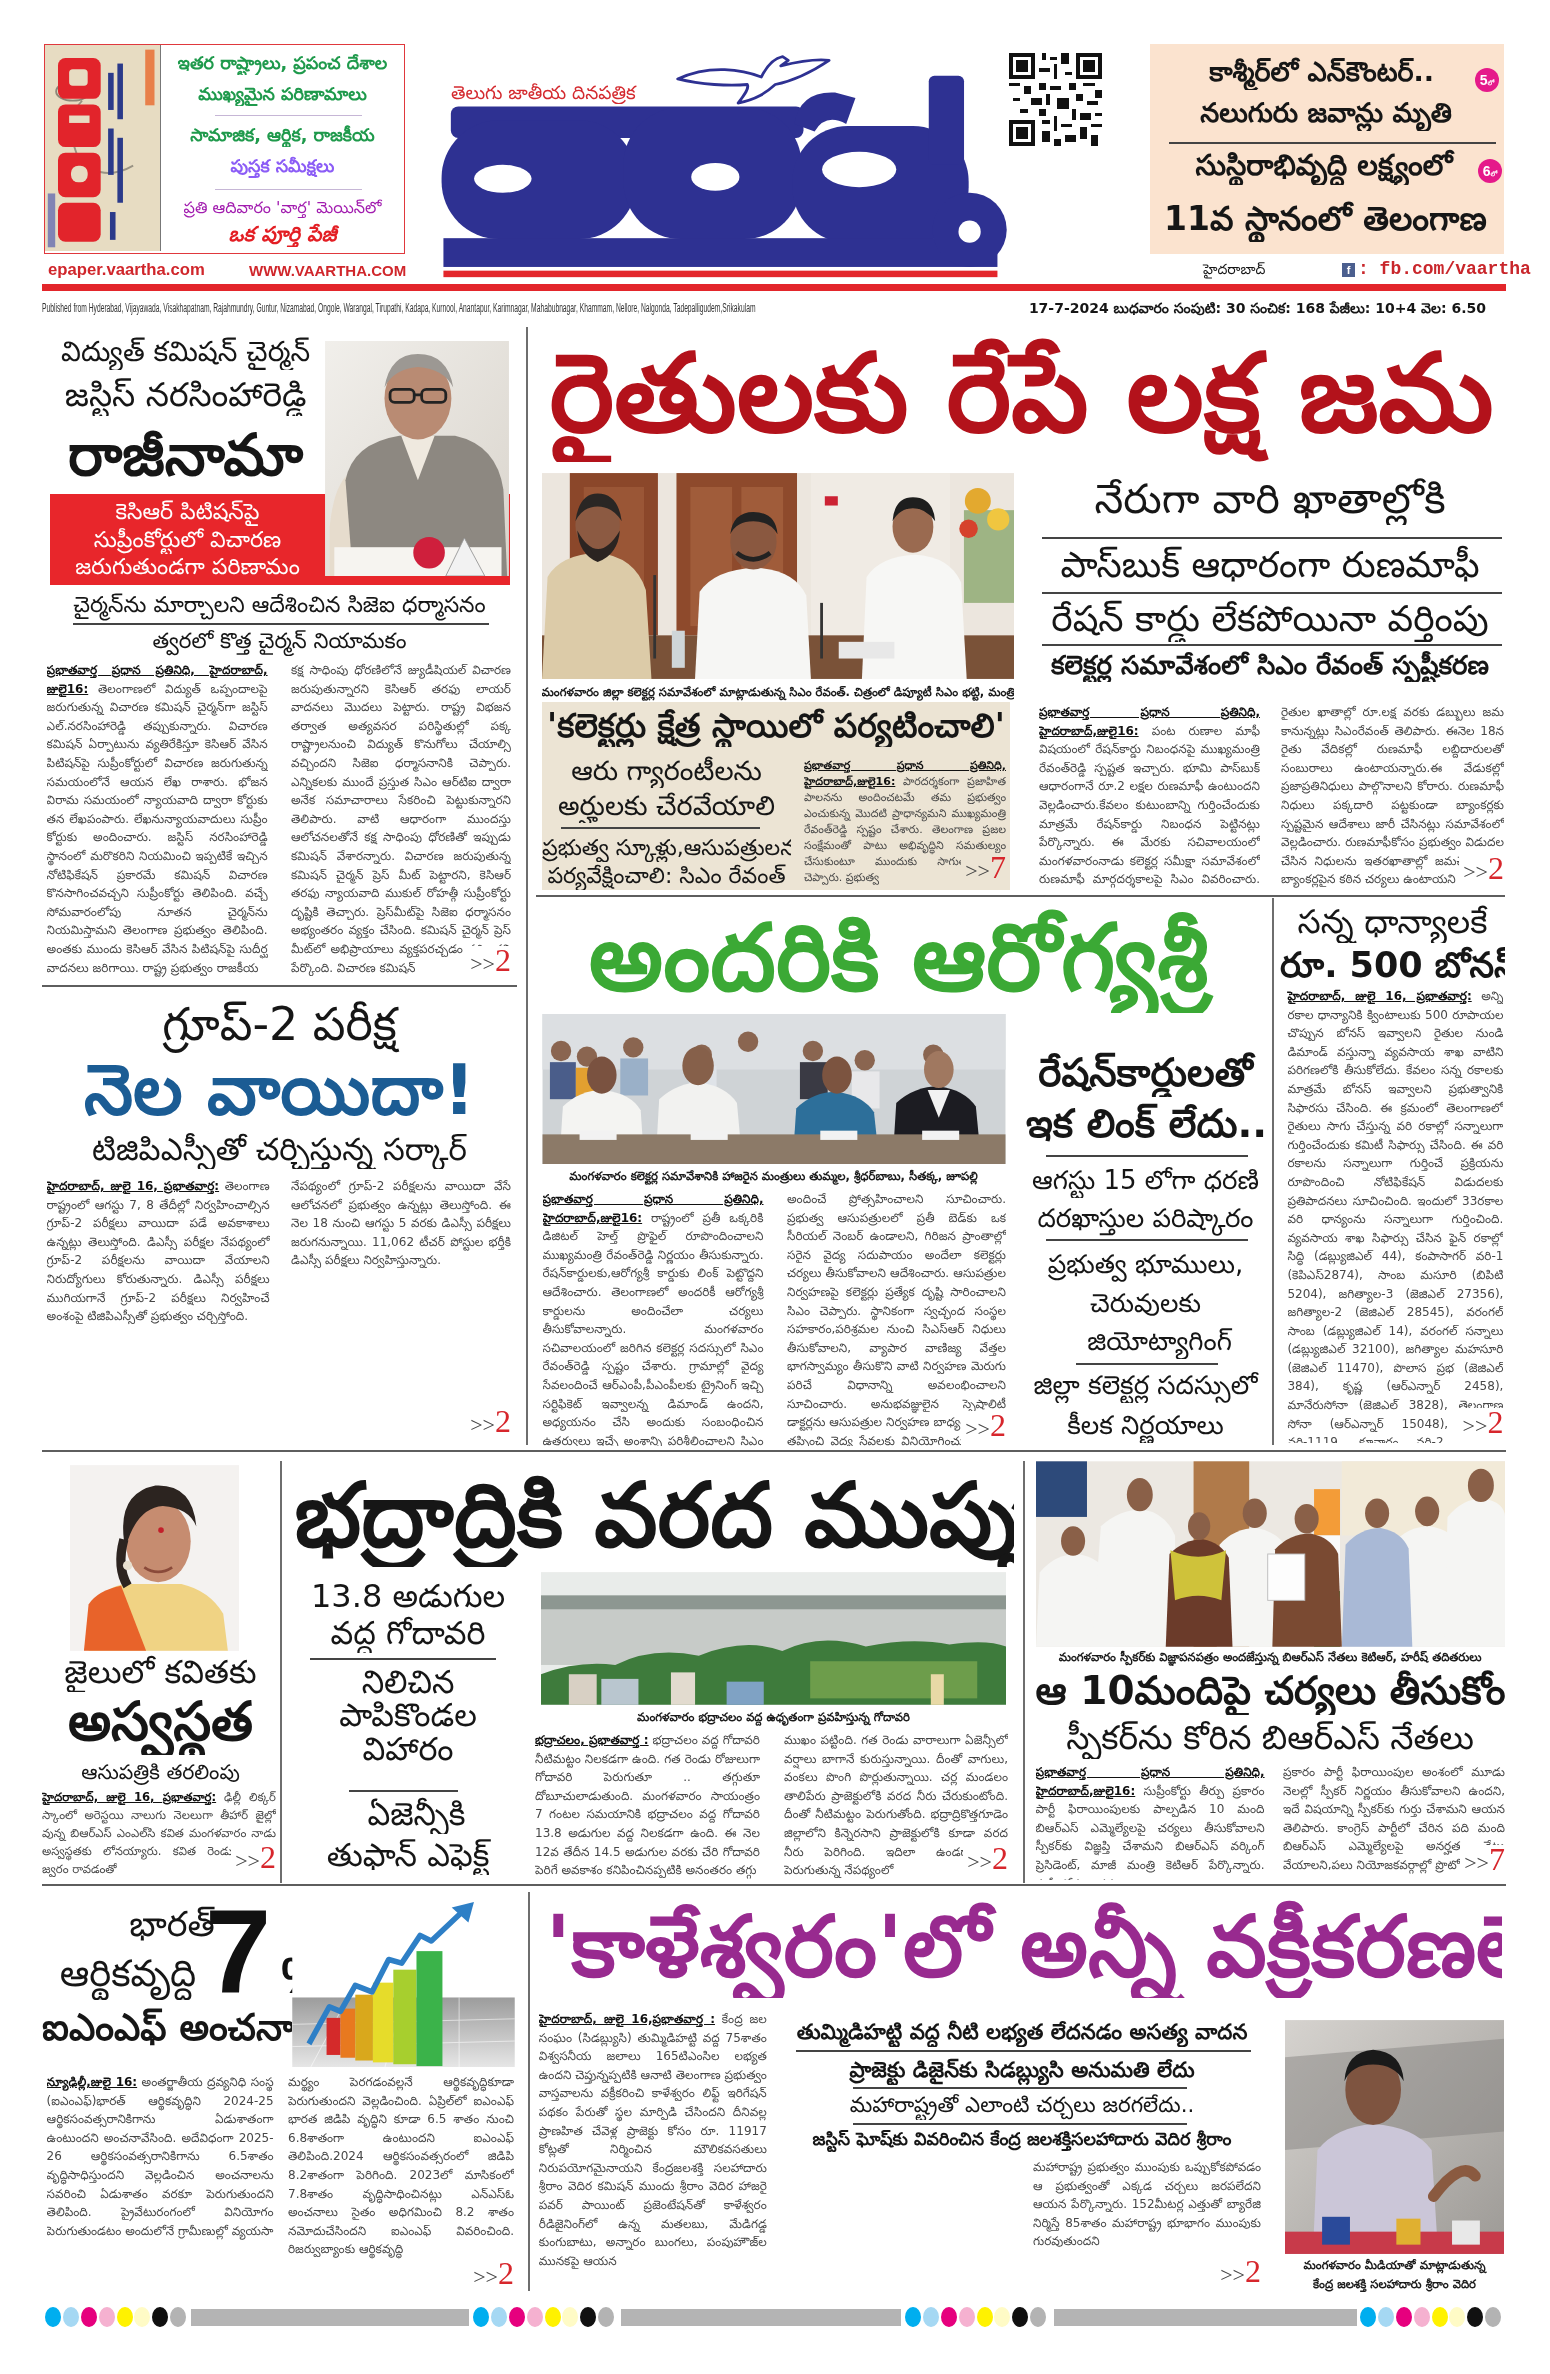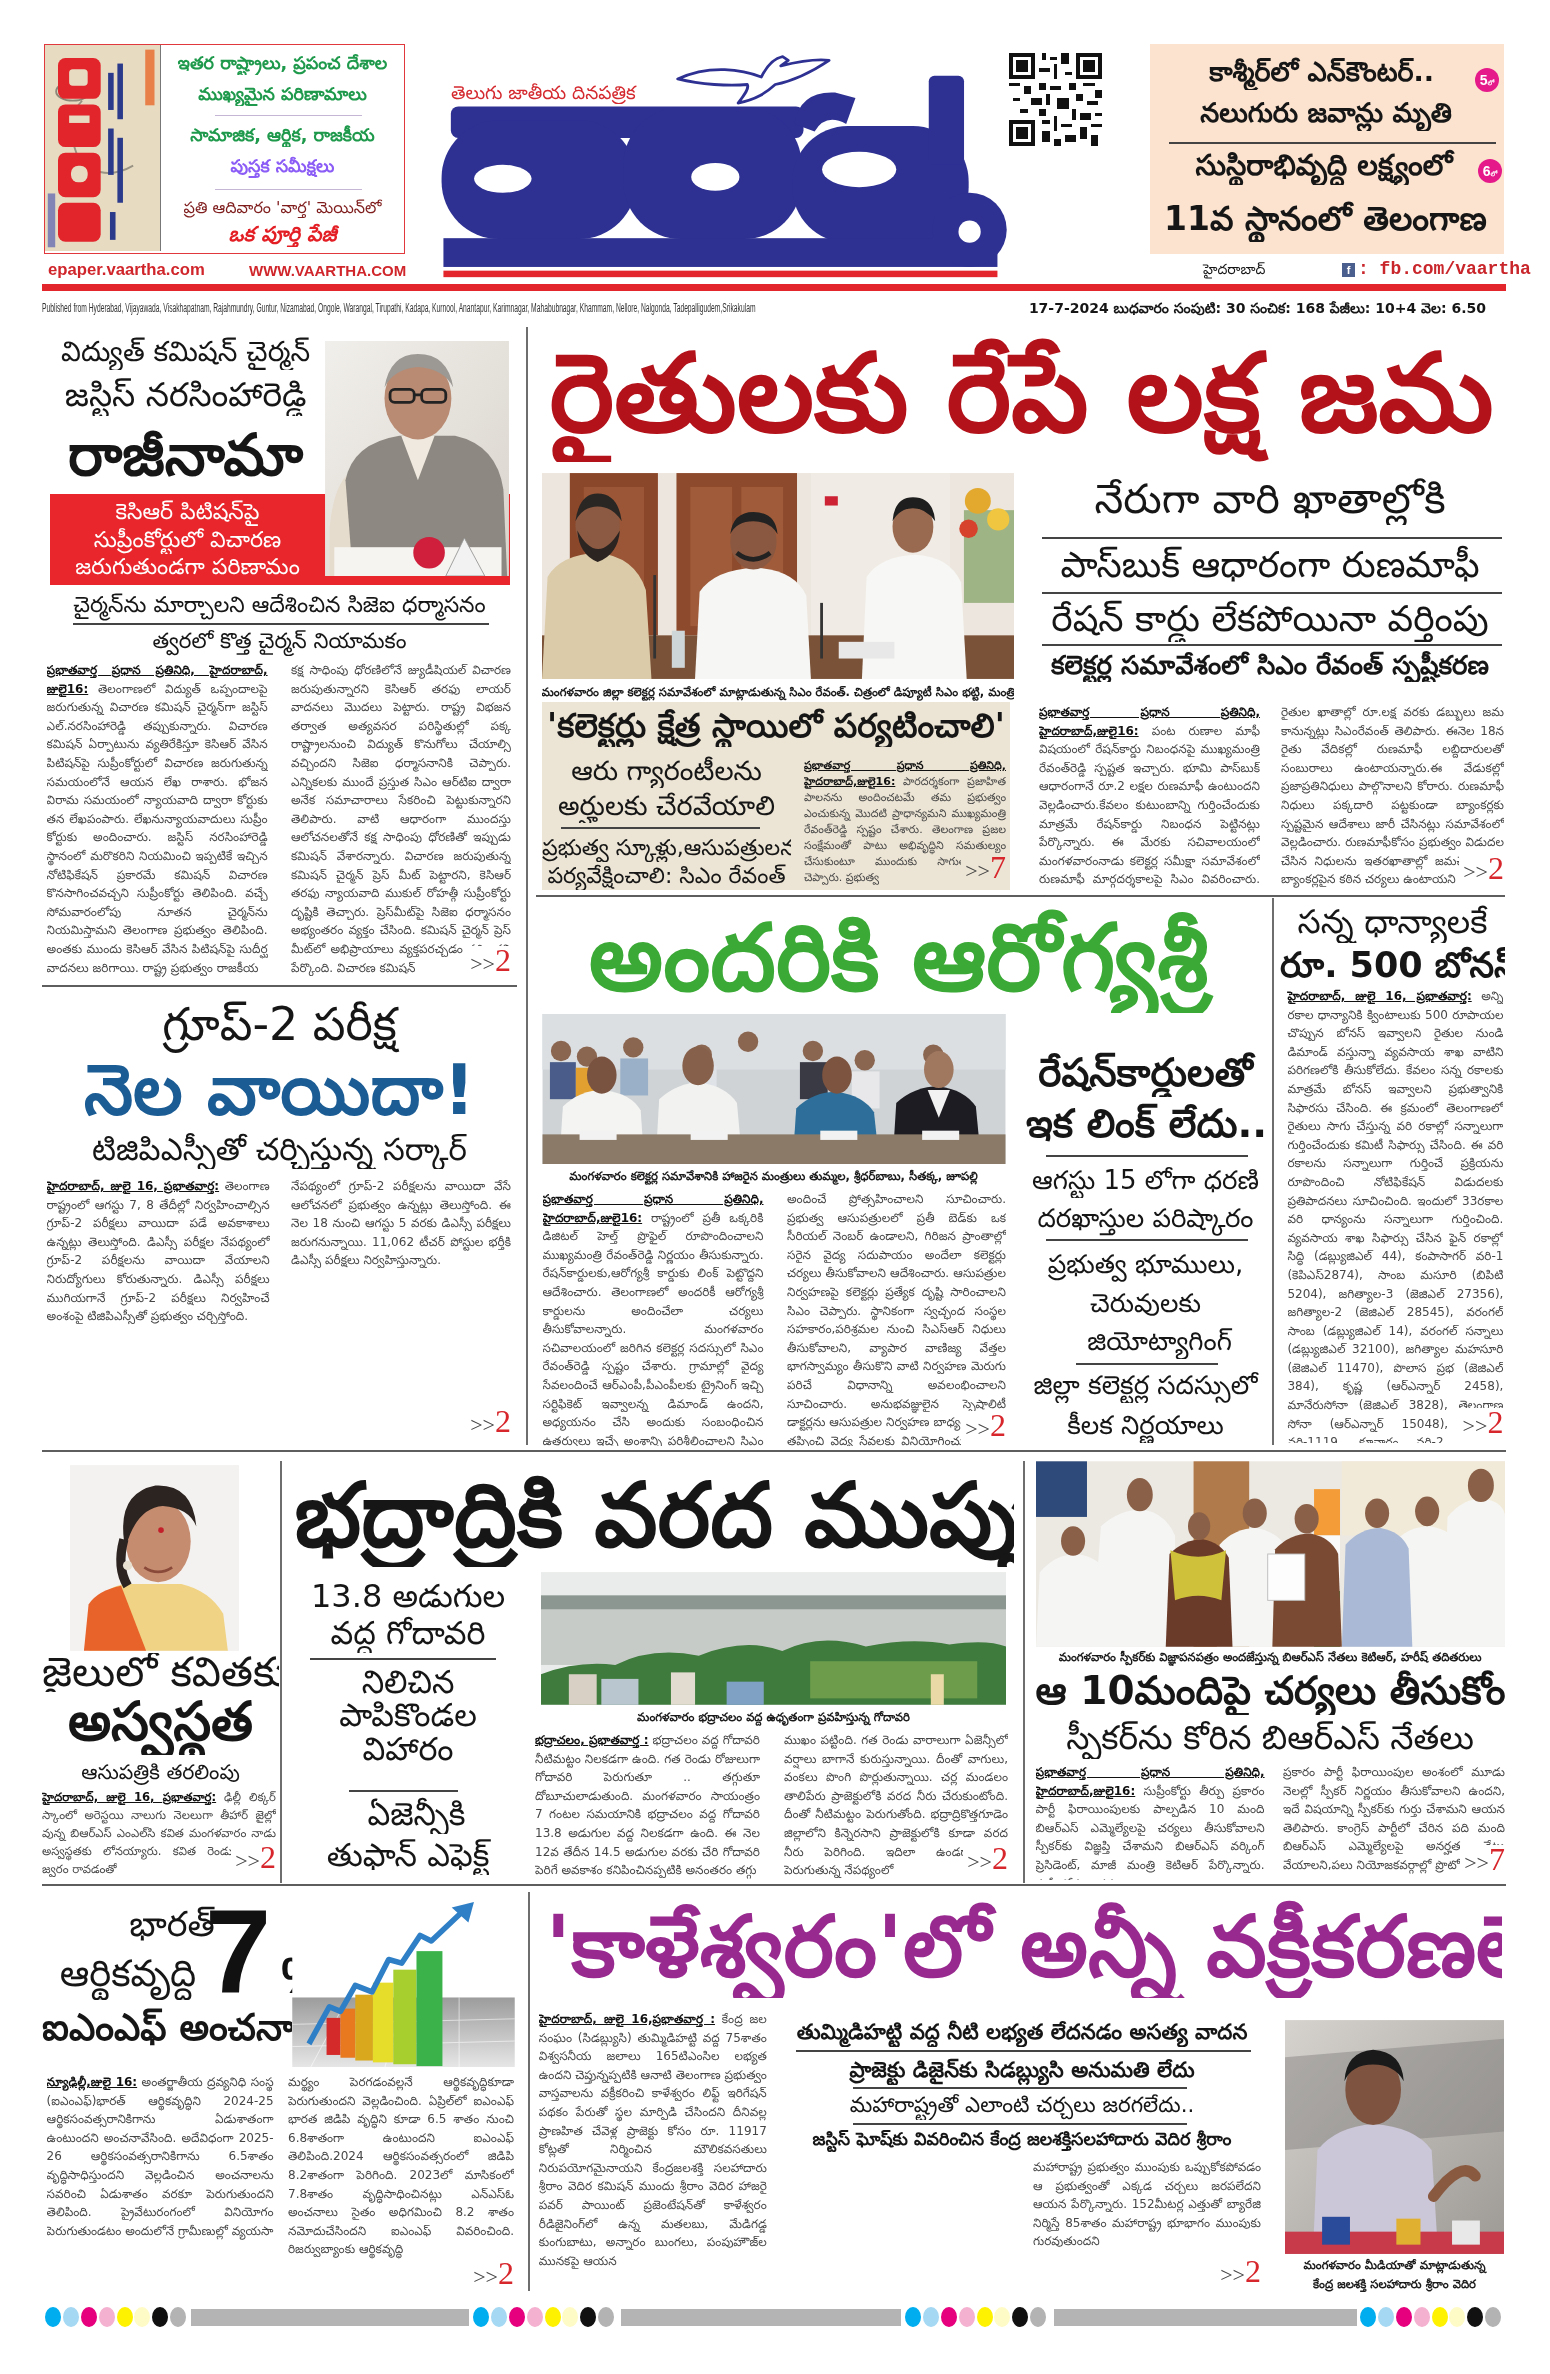--- a/index.html
+++ b/index.html
@@ -53,21 +53,21 @@
         <rect x="108" y="5" width="10" height="60" fill="#e8804a"></rect>
         <rect x="3" y="160" width="8" height="58" fill="#8184b4"></rect>
       </svg>
     </div>
     <div class="a ctr b" style="left:118px;top:5.6px;width:239px;font-size:17.6px;line-height:24px;color:#1f9a4c">ఇతర రాష్ట్రాలు, ప్రపంచ దేశాల</div>
     <div class="a ctr b" style="left:118px;top:37px;width:239px;font-size:17.6px;line-height:24px;color:#1f9a4c">ముఖ్యమైన పరిణామాలు</div>
     <div class="a" style="left:170px;top:70px;width:147px;height:0.9px;background:#c6b6d6"></div>
     <div class="a ctr b" style="left:118px;top:78px;width:239px;font-size:17.6px;line-height:24px;color:#1f9a4c">సామాజిక, ఆర్థిక, రాజకీయ</div>
     <div class="a ctr b" style="left:118px;top:109px;width:239px;font-size:17.6px;line-height:24px;color:#8b5cf6">పుస్తక సమీక్షలు</div>
     <div class="a" style="left:170px;top:144px;width:147px;height:0.9px;background:#c6b6d6"></div>
-    <div class="a ctr" style="left:118px;top:152px;width:239px;font-size:16px;line-height:22px;color:#7f1d1d">ప్రతి ఆదివారం 'వార్త' మెయిన్‌లో</div>
+    <div class="a ctr" style="left:118px;top:152px;width:239px;font-size:16px;line-height:22px;color:#a21caf">ప్రతి ఆదివారం 'వార్త' మెయిన్‌లో</div>
     <div class="a ctr b" style="left:118px;top:176px;width:239px;font-size:20.4px;line-height:26px;color:#e31e24;font-style:italic">ఒక పూర్తి పేజీ</div>
   </div>
 
   <div class="a b" style="left:48px;top:260px;font-size:16.7px;line-height:20.4px;color:#d0262b;font-family:'Liberation Sans',sans-serif">epaper.vaartha.com</div>
   <div class="a b" style="left:249px;top:262px;font-size:15px;line-height:18.6px;color:#d0262b;font-family:'Liberation Sans',sans-serif">WWW.VAARTHA.COM</div>
 
   <div class="a" style="left:451px;top:82px;width:232px;font-size:18.6px;line-height:22px;color:#d42a2f;white-space:nowrap;overflow:hidden">తెలుగు జాతీయ దినపత్రిక</div>
 
   <div class="a" style="left:673px;top:51px;width:158px;height:54px">
     <svg width="158" height="54" viewBox="0 0 170 58">
@@ -388,21 +388,21 @@
       <path d="M20,200 L25,150 Q40,130 60,128 L120,128 Q150,135 165,160 L170,200Z" fill="#f0d384"></path>
       <path d="M15,200 L20,150 Q30,135 55,130 L82,200Z" fill="#e8632a"></path>
       <ellipse cx="95" cy="82" rx="35" ry="44" fill="#c68c70"></ellipse>
       <path d="M58,80 Q52,30 92,22 Q132,20 136,66 Q128,46 100,44 Q72,46 60,88Z" fill="#2c2420"></path>
       <path d="M58,80 Q50,110 62,130" stroke="#2c2420" stroke-width="10" fill="none"></path>
       <circle cx="98" cy="70" r="3" fill="#c21f2a"></circle>
       <circle cx="62" cy="108" r="5" fill="#e8e0d0"></circle>
       <path d="M80,110 Q95,120 110,110" stroke="#8a4a3a" stroke-width="3" fill="none"></path>
     </svg>
   </div>
-  <div class="a ctr" style="left:0;top:197px;width:237px;font-size:41px;line-height:39px">జైలులో కవితకు</div>
+  <div class="a ctr" style="left:0;top:197px;width:237px;font-size:32px;line-height:39px">జైలులో కవితకు</div>
   <div class="a ctr b" style="left:0;top:232px;width:237px;font-size:54px;line-height:67px">అస్వస్థత</div>
   <div class="a ctr" style="left:0;top:302px;width:237px;font-size:20.4px;line-height:28px">ఆసుపత్రికి తరలింపు</div>
   <div class="body" style="left:0;top:332px;width:234px;height:91px;font-size:11.6px;line-height:18px">
     <span class="dl">హైదరాబాద్, జులై 16, ప్రభాతవార్త:</span>
     <span>ఢిల్లీ లిక్కర్ స్కాంలో అరెస్టయి నాలుగు నెలలుగా తీహార్ జైల్లో వున్న బిఆర్ఎస్ ఎంఎల్‌సి కవిత మంగళవారం నాడు అస్వస్థతకు లోనయ్యారు. కవిత రెండురోజులుగా జ్వరం రావడంతో</span>
     <span class="jump"><span class="ar">&gt;&gt;</span><span class="pg">2</span></span>
   </div>
 </article>
 
 <article class="story" style="left:289px;top:1456px;width:728px;height:427px">

